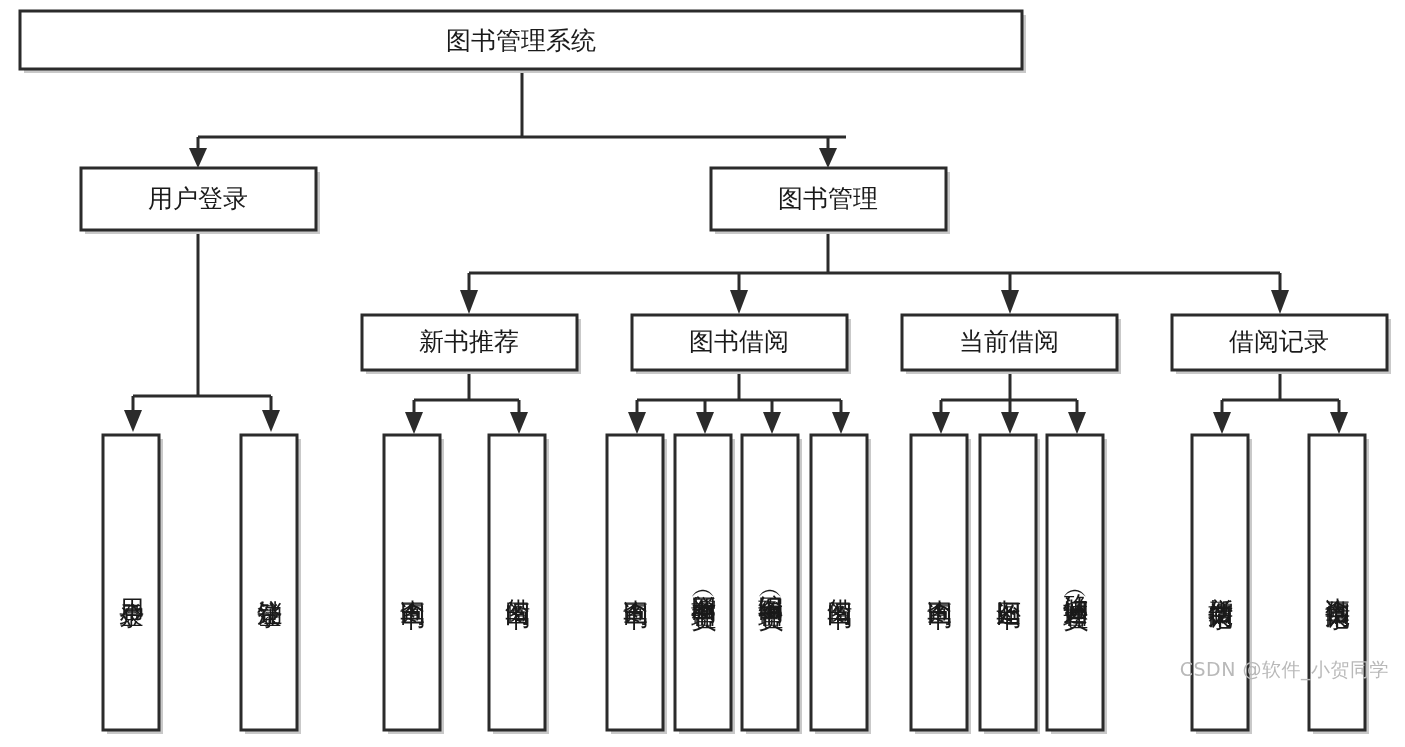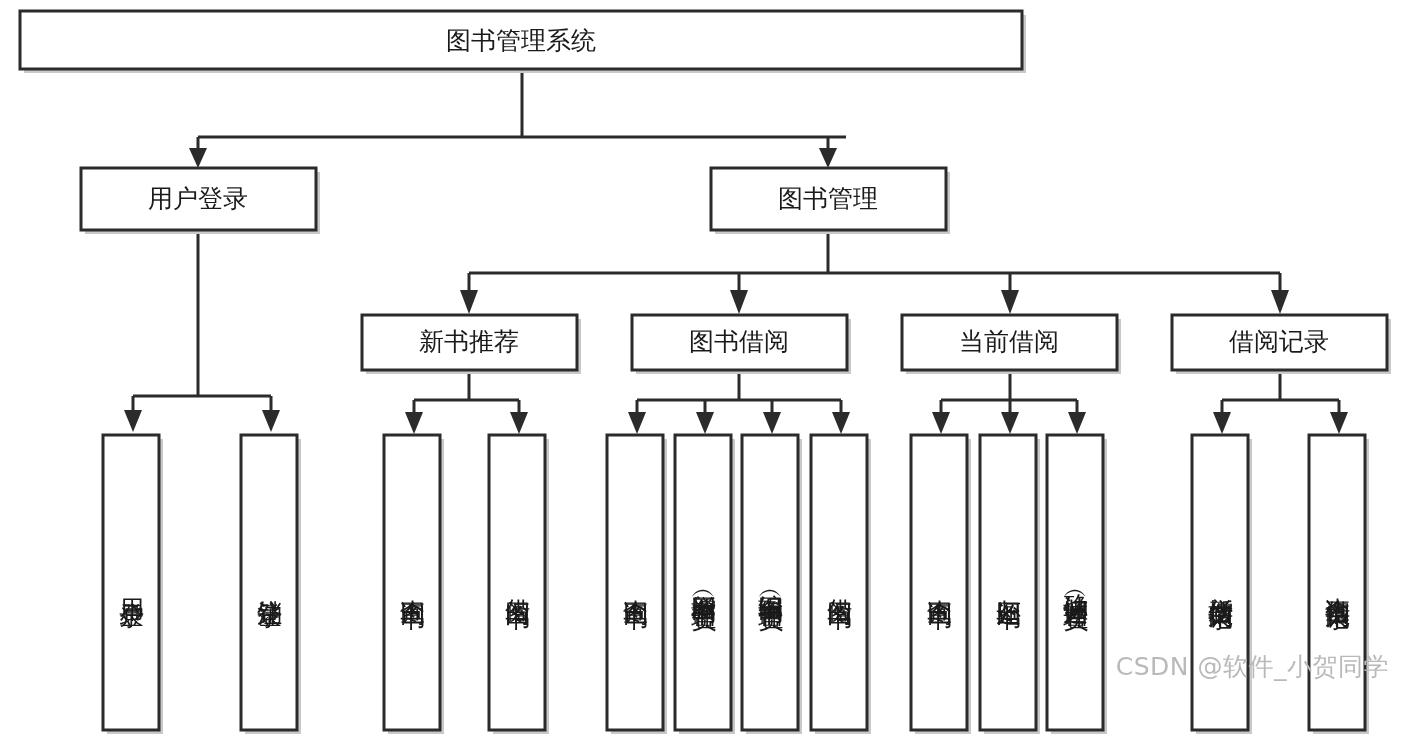--- a/index.html
+++ b/index.html
@@ -65,21 +65,21 @@
     display: flex;
     align-items: center;
     justify-content: center;
     pointer-events: none;
   }
   .watermark {
     position: absolute;
     right: 16px;
     bottom: 6px;
     font-family: "DejaVu Sans", "Liberation Sans", sans-serif;
-    font-size: 25px;
+    font-size: 19px;
     color: #b9b9b9;
     letter-spacing: 0.5px;
     white-space: nowrap;
   }
 </style>
 </head>
 <body>
 
 <div id="diagram-root">
 

